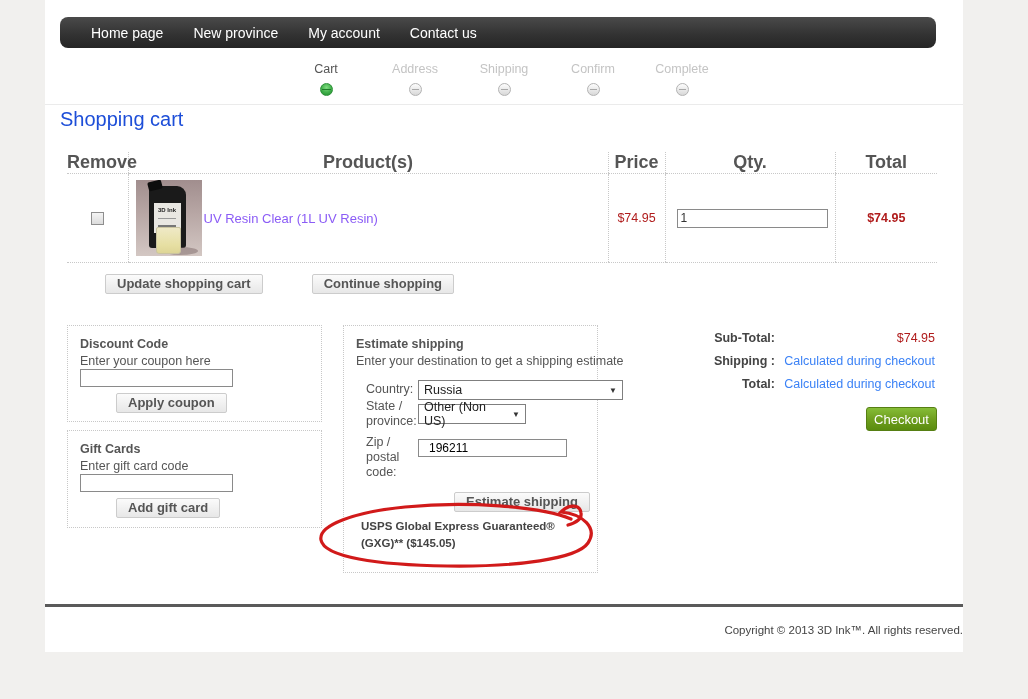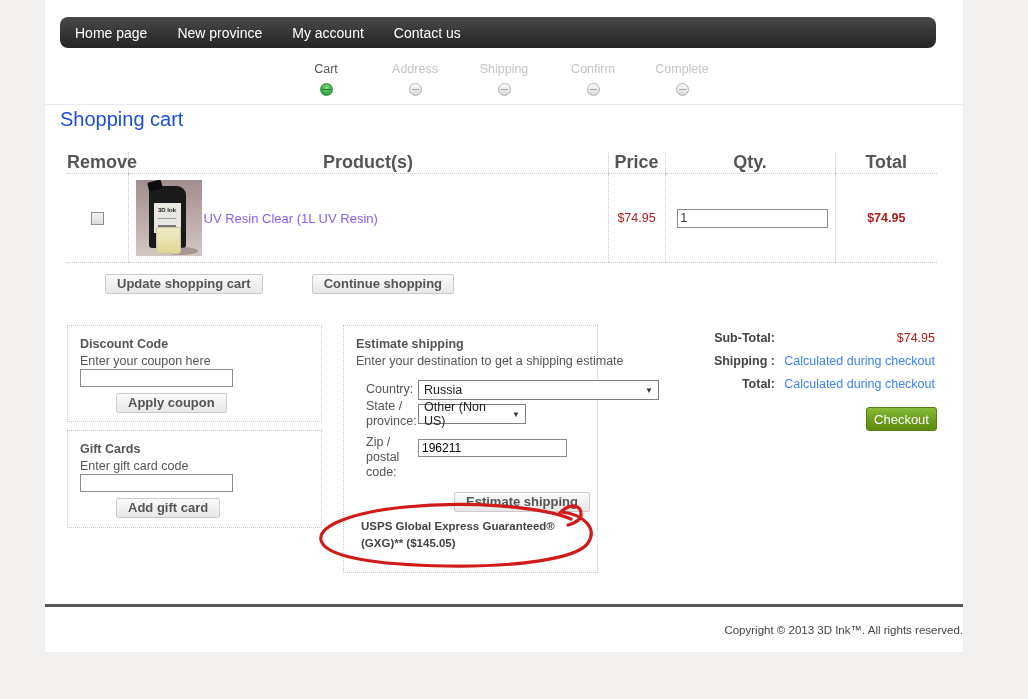--- a/index.html
+++ b/index.html
@@ -16,21 +16,21 @@
     background:#ffffff;
   }
 
   
   .topnav {
     position:absolute; left:15px; top:17px;
     width:876px; height:31px;
     background:linear-gradient(180deg,#4a4a4a 0%,#333333 55%,#252525 100%);
     border-radius:8px;
     display:flex; align-items:center;
-    padding-left:15px; gap:30px;
+    padding-left:31px; gap:30px;
   }
   .topnav a {
     color:#ffffff; font-size:14px; text-decoration:none; cursor:pointer;
   }
 
   
   .progress {
     position:absolute; left:0; top:62px; width:100%;
     display:flex; justify-content:center;
   }
@@ -166,21 +166,21 @@
   }
   .fake-select {
     position:absolute; height:20px; background:#fff;
     border:1px solid #7f7f7f;
     display:flex; align-items:center; justify-content:space-between;
     font-size:12.5px; color:#222; padding:0 5px; cursor:pointer;
   }
   .fake-select .arrow { font-size:8px; color:#333; margin-left:8px; }
   .est-input {
     position:absolute; border:1px solid #8a8a8a; height:18px;
-    font-size:12px; padding:0 3px; font-family:"Liberation Sans", sans-serif;
+    font-size:12px; padding:0 10px; font-family:"Liberation Sans", sans-serif;
   }
   .est-result {
     position:absolute; left:17px; font-size:11.5px; font-weight:bold; color:#444;
   }
   .annotation-svg {
     position:absolute; left:270px; top:501px; width:314px; height:70px;
     pointer-events:none;
   }
 
   
@@ -315,21 +315,21 @@
     <div class="box-hint">Enter gift card code</div>
     <input class="box-input" type="text" value="" style="">
     <button class="btn-gray box-btn">Add gift card</button>
   </div>
 
   <div class="dotted-box box-estimate">
     <div class="box-title">Estimate shipping</div>
     <div class="box-hint">Enter your destination to get a shipping estimate</div>
 
     <div class="est-label" style="top:56px;">Country:</div>
-    <div class="fake-select" style="left:74px; top:54px; width:241px;">
+    <div class="fake-select" style="left:74px; top:54px; width:205px;">
       <span>Russia</span>
       <span class="arrow">▼</span>
     </div>
 
     <div class="est-label" style="top:73px;">State / province:</div>
     <div class="fake-select" style="left:74px; top:78px; width:108px;">
       <span>Other (Non US)</span>
       <span class="arrow">▼</span>
     </div>
 

